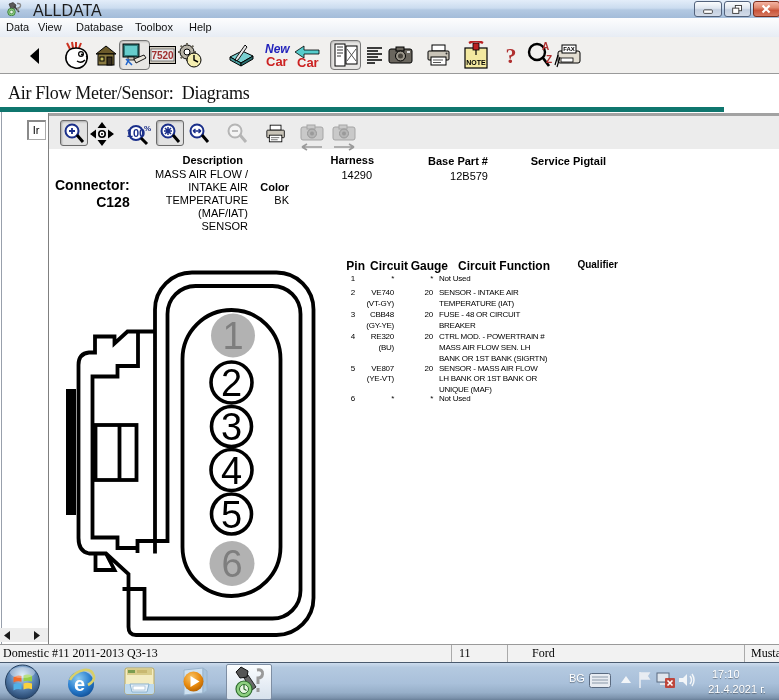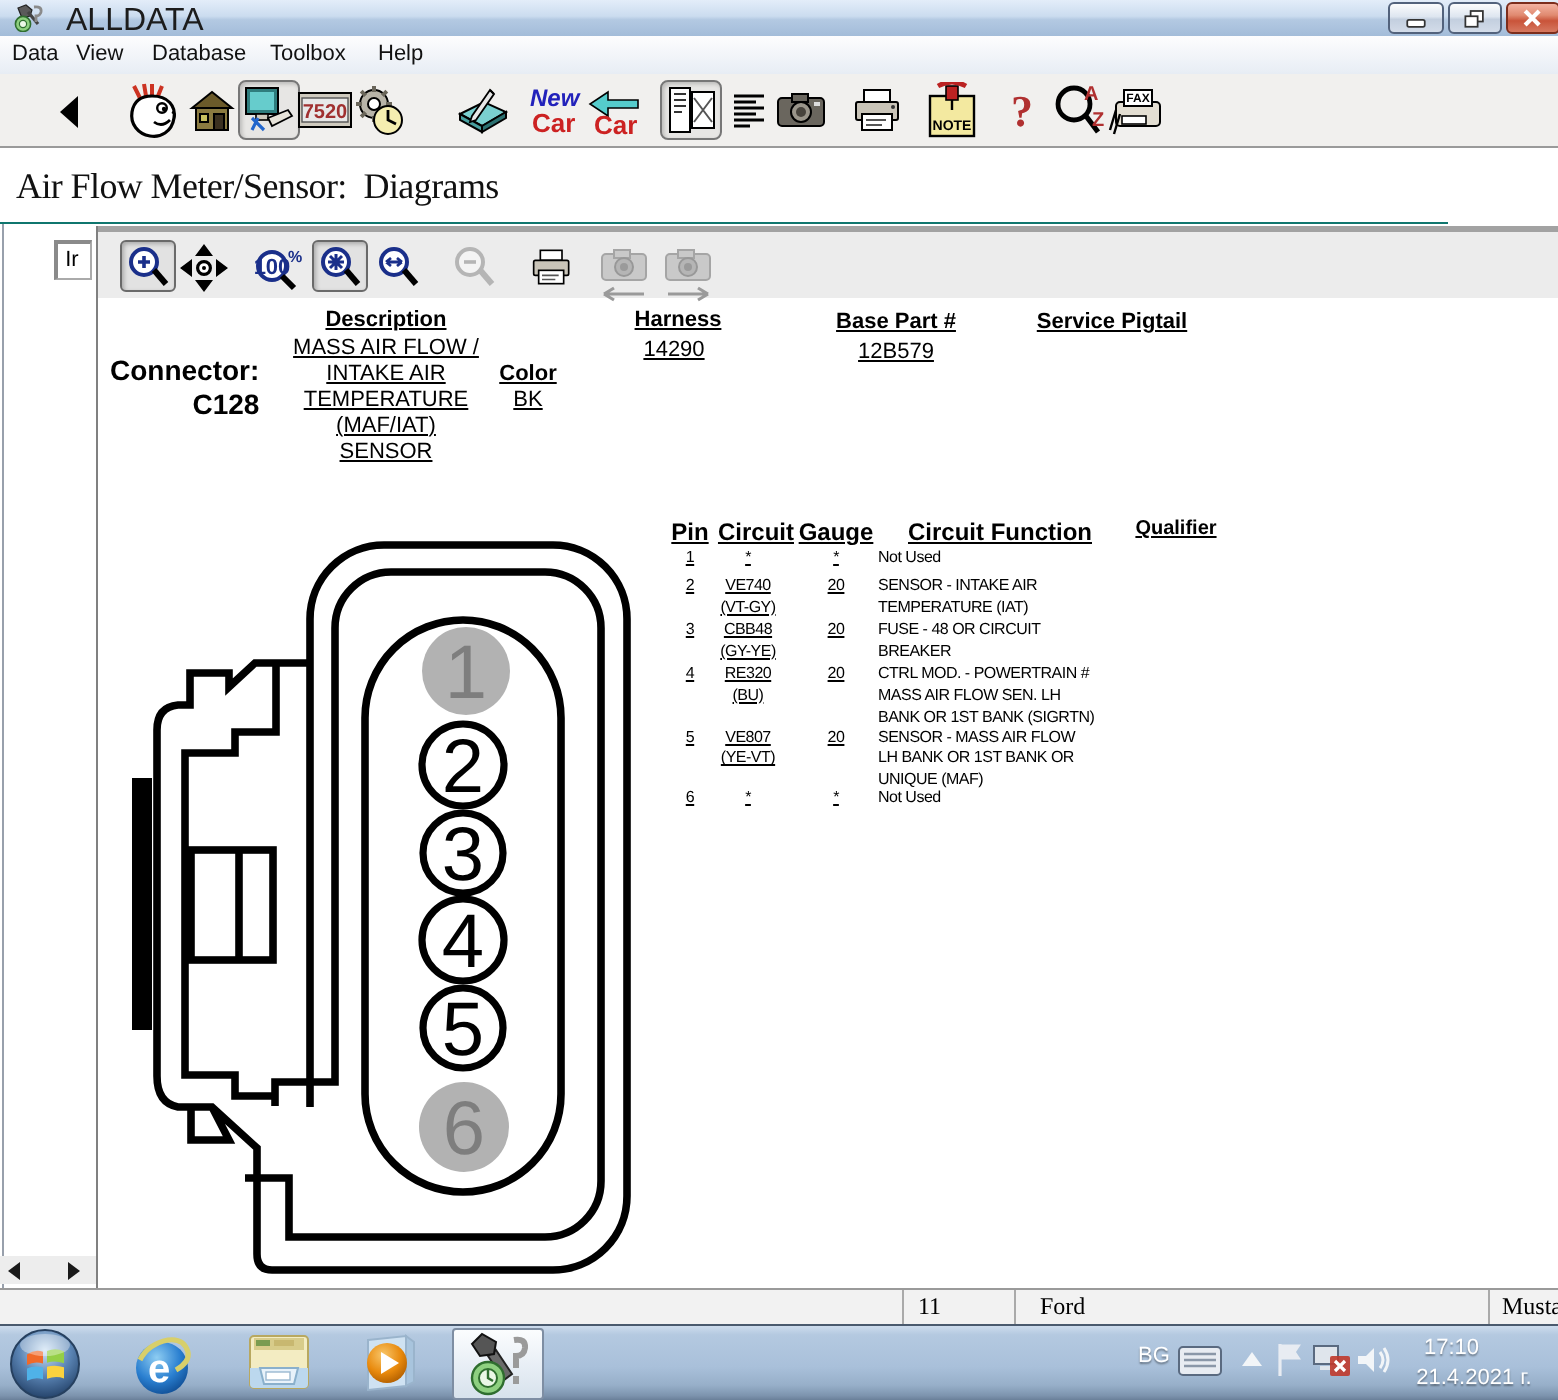--- a/index.html
+++ b/index.html
@@ -19,38 +19,38 @@
 
 #menubar { position:absolute; left:0; top:18px; width:779px; height:26px;
   background:linear-gradient(#fdfdfe, #e9eef5 70%, #dde5ee); border-bottom:1px solid #8b9cb3; }
 #menubar span { position:absolute; top:3px; font-size:11px; color:#111; }
 
 
 #toolbar { position:absolute; left:0; top:37px; width:779px; height:37px; background:#f1f0ee; border-bottom:1px solid #9a9a9a; }
 .tbi { position:absolute; top:7px; }
 
 
-#header { position:absolute; left:0; top:75px; width:724px; height:37px; background:#fff; border-bottom:1px solid #0f766e; }
+#header { position:absolute; left:0; top:75px; width:724px; height:37px; background:#fff; border-bottom:5px solid #0f766e; }
 #header .ht { position:absolute; left:8px; top:8px; font-family:"Liberation Serif", serif; font-size:18px; letter-spacing:-0.3px; color:#111; }
 
 
 #zoombar { position:absolute; left:0; top:113px; width:779px; height:36px; background:#ececec; border-top:3px solid #a2a2a2; }
 .zbtn { position:absolute; top:4px; width:28px; height:26px; }
 .zbtn.sel { border:1px solid #6a6a6a; border-radius:3px; background:#e2e2e2; box-shadow:inset 1px 1px 2px rgba(0,0,0,.25); }
 
 
 #content { position:absolute; left:0; top:0; width:779px; height:700px; }
 #leftpane { position:absolute; left:0; top:113px; width:49px; height:531px; background:#fff; border-right:1px solid #808080; }
 #irbtn { position:absolute; left:27px; top:120px; width:19px; height:20px; border:2px solid #8a8a8a; border-right:1px solid #aaa; border-bottom:1px solid #aaa; background:#fff; font-size:11px; text-align:center; padding-right:2px; padding-top:2px; }
 
 .b { font-weight:bold;text-align:right; }
 .t9 { font-size:8px; letter-spacing:-0.25px; line-height:10.8px; color:#000; }
 .t10 { font-size:11px; line-height:13px; color:#000; }
 .t11 { font-size:11px; color:#000; }
-.ctr { text-align:center;text-decoration:underline; }
+.ctr { text-align:right; }
 
 
 #statusbar { position:absolute; left:0; top:644px; width:779px; height:18px; background:#f2f2f2; border-top:1px solid #9a9a9a;
   font-family:"Liberation Serif", serif; font-size:12px; color:#000; }
 #statusbar .cell { position:absolute; top:0; height:17px; padding-top:1px; }
 
 
 #taskbar { position:absolute; left:0; top:662px; width:779px; height:38px;
   background:linear-gradient(#cddced 0%, #b4c9e0 12%, #a9c0da 55%, #97afc9 80%, #7d94ae 94%, #6a8099 100%); border-top:1px solid #4a5a6e; }
 #taskbar .tico { position:absolute; top:3px; }
@@ -365,22 +365,23 @@
       <circle cx="232" cy="563.5" r="22.5" fill="#b2b2b2"></circle>
       <text x="232" y="577" fill="#7e7e7e">6</text>
     </g>
   </svg>
 </div>
 <div id="leftpane"></div>
 <div id="irbtn">Ir</div>
 <div class="abs" style="left:1px;top:112px;width:1px;height:532px;background:#98a0ac"></div>
 
 <div id="statusbar">
+  <div class="cell" style="left:3px">Domestic #11 2011-2013 Q3-13</div>
   <div class="cell" style="left:451px;border-left:1px solid #aaa;padding-left:7px">11</div>
-  <div class="cell" style="left:507px;border-left:1px solid #aaa;padding-left:12px">Ford</div>
+  <div class="cell" style="left:507px;border-left:1px solid #aaa;padding-left:24px">Ford</div>
   <div class="cell" style="left:744px;border-left:1px solid #aaa;padding-left:6px;width:35px;overflow:hidden">Mustang</div>
 </div>
 
 <div id="taskbar">
 
   <svg class="tico" style="left:4px;top:1px" width="37" height="36" viewBox="0 0 37 36">
     <defs>
       <radialGradient id="orb" cx="50%" cy="30%" r="75%">
         <stop offset="0%" stop-color="#cfe3f5"></stop>
           <stop offset="50%" stop-color="#5b85b5"></stop>

